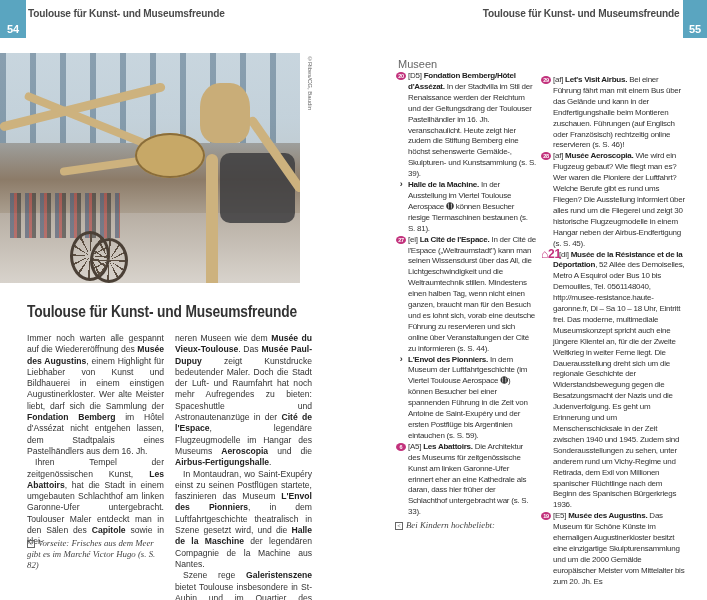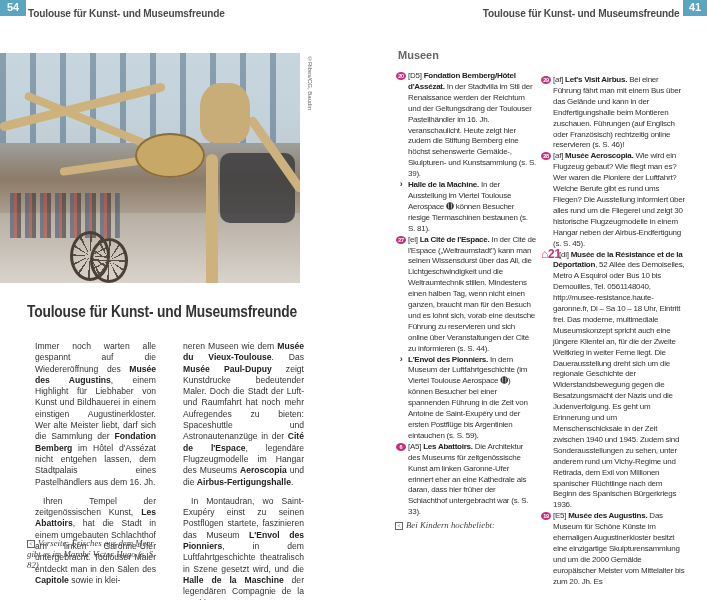--- a/index.html
+++ b/index.html
@@ -4,21 +4,21 @@
 <style>
   * { box-sizing: border-box; margin: 0; padding: 0; }
   html, body { width: 707px; height: 600px; background: #ffffff; overflow: hidden; }
   body { position: relative; font-family: "Liberation Sans", sans-serif; color: #2a2a2a; }
 
   .page { position: absolute; top: 0; height: 600px; }
   .page-left { left: 0; width: 353px; }
   .page-right { left: 354px; width: 353px; }
 
   .folio-box {
-    position: absolute; top: 0; width: 24px; height: 16px; background: #5aa5c0;
+    position: absolute; top: 0; width: 24px; height: 38px; background: #5aa5c0;
     color: #fff; font-weight: bold; font-size: 11px; display: flex; align-items: flex-end;
     justify-content: center; padding-bottom: 3px; font-family: "Liberation Sans Narrow", "Liberation Sans", sans-serif;
   }
   .page-left .folio-box { left: 0; width: 26px; }
   .page-right .folio-box { right: 0; width: 24px; }
   .running-head {
     position: absolute; top: 7px; font-size: 11.5px; font-weight: bold; color: #4a4a4a;
     letter-spacing: -0.2px; font-family: "Liberation Sans", sans-serif; transform: scaleX(0.88);
   }
   .page-left .running-head { left: 28px; transform-origin: left center; }
@@ -53,38 +53,38 @@
     position: absolute; left: 27px; top: 303px; font-size: 16px; font-weight: bold; color: #333;
     font-family: "Liberation Sans", sans-serif; transform: scaleX(0.86); transform-origin: left center; white-space: nowrap; letter-spacing: -0.2px;
   }
 
   .body-col {
     position: absolute; top: 333px; width: 137px; font-size: 8.6px; line-height: 11.3px;
     text-align: justify; hyphens: manual; color: #333; font-family: "Liberation Sans", sans-serif;
   }
   .body-col.c1 { left: 27px; }
   .body-col.c2 { left: 175px; }
-  .body-col p { margin: 8px; }
+  .body-col p { margin: 0; }
   .body-col p.indent { text-indent: 8px; }
   .body-col b { color: #222; }
 
   .caption {
     position: absolute; font-family: "Liberation Serif", serif; font-style: italic; font-size: 8.8px;
     line-height: 11.2px; color: #444;
   }
   .caption-left { left: 27px; top: 538px; width: 137px; }
   .caption-right { left: 395px; top: 520px; width: 140px; }
   .cap-icon {
     display: inline-block; width: 8px; height: 8px; border: 1px solid #666; font-size: 6px; line-height: 6px;
     text-align: center; font-style: normal; vertical-align: 0; margin-right: 3px; color: #666;
   }
 
   
   .museen-title {
-    position: absolute; left: 398px; top: 49px; font-size: 11px; font-weight: bold; color: #666;
+    position: absolute; left: 398px; top: 58px; font-size: 11px; font-weight: normal; color: #666;
     font-family: "Liberation Sans", sans-serif;
   }
   .entries {
     position: absolute; top: 71px; width: 140px; font-size: 8px; line-height: 10.9px; color: #333;
     font-family: "Liberation Sans", sans-serif; letter-spacing: -0.25px;
   }
   .entries.e1 { left: 396px; }
   .entries.e2 { left: 541px; top: 75px; width: 145px; }
   .entry { position: relative; padding-left: 12px; margin-bottom: 0; }
   .entry b { color: #222; }
@@ -131,21 +131,21 @@
     <p class="indent"><span>In Montaudran, wo Saint-Exupéry einst zu seinen Postflügen startete, faszinieren das Museum </span><b>L'Envol des Pionniers</b><span>, in dem Luftfahrtgeschichte theatralisch in Szene gesetzt wird, und die </span><b>Halle de la Maschine</b><span> der legendären Compagnie de la Machine aus Nantes.</span></p>
     <p class="indent"><span>Szene rege </span><b>Galeristenszene</b><span> bietet Toulouse insbesondere in St-Aubin und im Quartier des Antiquaires.</span></p>
   </div>
 
   <div class="caption caption-left">
     <span class="cap-icon">&lt;</span><span>Vorseite: Frisches aus dem Meer gibt es im Marché Victor Hugo (s. S. 82)</span>
   </div>
 </div>
 
 <div class="page page-right">
-  <div class="folio-box">41</div>
+  <div class="folio-box">55</div>
   <div class="running-head">Toulouse für Kunst- und Museumsfreunde</div>
 </div>
 
 <div class="museen-title">Museen</div>
 
 <div class="entries e1">
   <div class="entry">
     <span class="marker">20</span>
     <span>[D5] </span><b>Fondation Bemberg/Hôtel d'Assézat.</b><span> In der Stadtvilla im Stil der Renaissance werden der Reichtum und der Geltungsdrang der Toulouser Pastellhändler im 16. Jh. veranschaulicht. Heute zeigt hier zudem die Stiftung Bemberg eine höchst sehenswerte Gemälde-, Skulpturen- und Kunstsammlung (s. S. 39).</span>
   </div>

